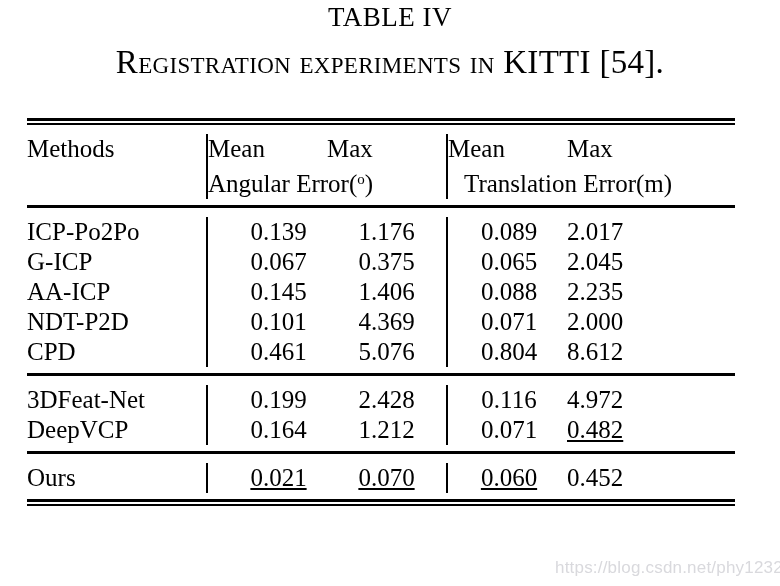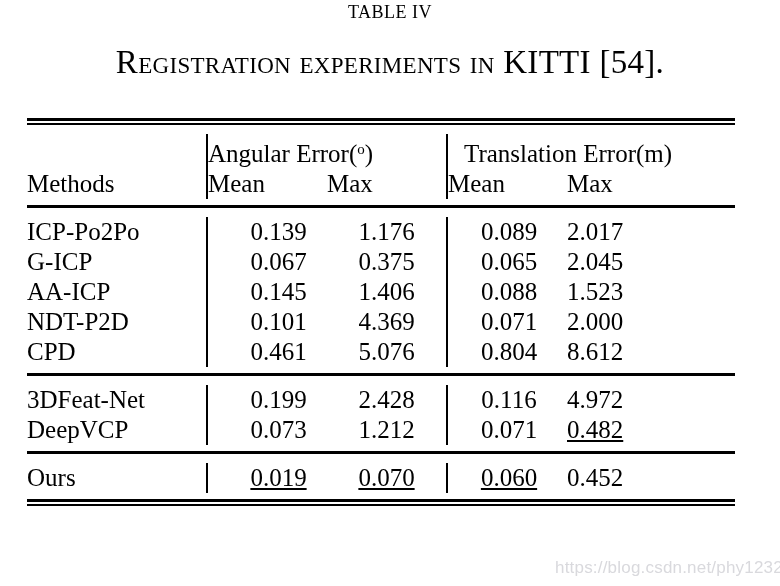--- a/index.html
+++ b/index.html
@@ -16,21 +16,21 @@
     overflow: hidden;
   }
 
   
   .table-number {
     position: absolute;
     top: 2px;
     left: 0;
     width: 780px;
     text-align: center;
-    font-size: 18px;
+    font-size: 27px;
     letter-spacing: 0.5px;
   }
   .table-caption {
     position: absolute;
     top: 44px;
     left: 0;
     width: 780px;
     text-align: center;
     font-size: 33px;
     font-variant: small-caps;
@@ -175,30 +175,30 @@
         <col class="c-am">
         <col class="c-ax">
         <col class="c-tm">
         <col class="c-tx">
     </colgroup>
     <tbody>
       <tr class="spacer-row">
           <td colspan="5"></td>
         </tr>
       <tr>
-        <td></td>
-        <td class="hdr-group vrule-left" colspan="2"><span>Angular Error(</span><span class="deg">o</span><span>)</span></td>
-        <td class="hdr-group tr vrule-left" colspan="2">Translation Error(m)</td>
-      </tr>
-      <tr>
         <td class="hdr-methods">Methods</td>
         <td class="hdr-sub-left vrule-left">Mean</td>
         <td class="hdr-sub-right">Max</td>
         <td class="hdr-sub-tleft vrule-left">Mean</td>
         <td class="hdr-sub-tright">Max</td>
+      </tr>
+      <tr>
+        <td></td>
+        <td class="hdr-group vrule-left" colspan="2"><span>Angular Error(</span><span class="deg">o</span><span>)</span></td>
+        <td class="hdr-group tr vrule-left" colspan="2">Translation Error(m)</td>
       </tr>
       <tr class="spacer-row-sm">
           <td colspan="5"></td>
         </tr>
     </tbody>
   </table>
 
   <div class="rule-single"></div>
 
   <table class="tbl">
@@ -225,21 +225,21 @@
           <td class="cell-num am vrule-left">0.067</td>
           <td class="cell-num">0.375</td>
           <td class="cell-num tm vrule-left">0.065</td>
           <td class="cell-num tx">2.045</td>
         </tr>
         <tr>
           <td class="cell-method">AA-ICP</td>
           <td class="cell-num am vrule-left">0.145</td>
           <td class="cell-num">1.406</td>
           <td class="cell-num tm vrule-left">0.088</td>
-          <td class="cell-num tx">1.523</td>
+          <td class="cell-num tx">2.235</td>
         </tr>
         <tr>
           <td class="cell-method">NDT-P2D</td>
           <td class="cell-num am vrule-left">0.101</td>
           <td class="cell-num">4.369</td>
           <td class="cell-num tm vrule-left">0.071</td>
           <td class="cell-num tx">2.000</td>
         </tr>
         <tr>
           <td class="cell-method">CPD</td>
@@ -270,21 +270,21 @@
         </tr>
         <tr>
           <td class="cell-method">3DFeat-Net</td>
           <td class="cell-num am vrule-left">0.199</td>
           <td class="cell-num">2.428</td>
           <td class="cell-num tm vrule-left">0.116</td>
           <td class="cell-num tx">4.972</td>
         </tr>
         <tr>
           <td class="cell-method">DeepVCP</td>
-          <td class="cell-num am vrule-left">0.073</td>
+          <td class="cell-num am vrule-left">0.164</td>
           <td class="cell-num">1.212</td>
           <td class="cell-num tm vrule-left">0.071</td>
           <td class="cell-num tx bold">0.482</td>
         </tr>
         <tr class="spacer-row-sm">
           <td colspan="5"></td>
         </tr>
       </tbody>
   </table>
 
@@ -297,21 +297,21 @@
         <col class="c-ax">
         <col class="c-tm">
         <col class="c-tx">
     </colgroup>
     <tbody id="section-2-body">
         <tr class="spacer-row">
           <td colspan="5"></td>
         </tr>
         <tr>
           <td class="cell-method">Ours</td>
-          <td class="cell-num am vrule-left bold">0.019</td>
+          <td class="cell-num am vrule-left bold">0.021</td>
           <td class="cell-num bold">0.070</td>
           <td class="cell-num tm vrule-left bold">0.060</td>
           <td class="cell-num tx">0.452</td>
         </tr>
         <tr class="spacer-row-sm">
           <td colspan="5"></td>
         </tr>
       </tbody>
   </table>
 

